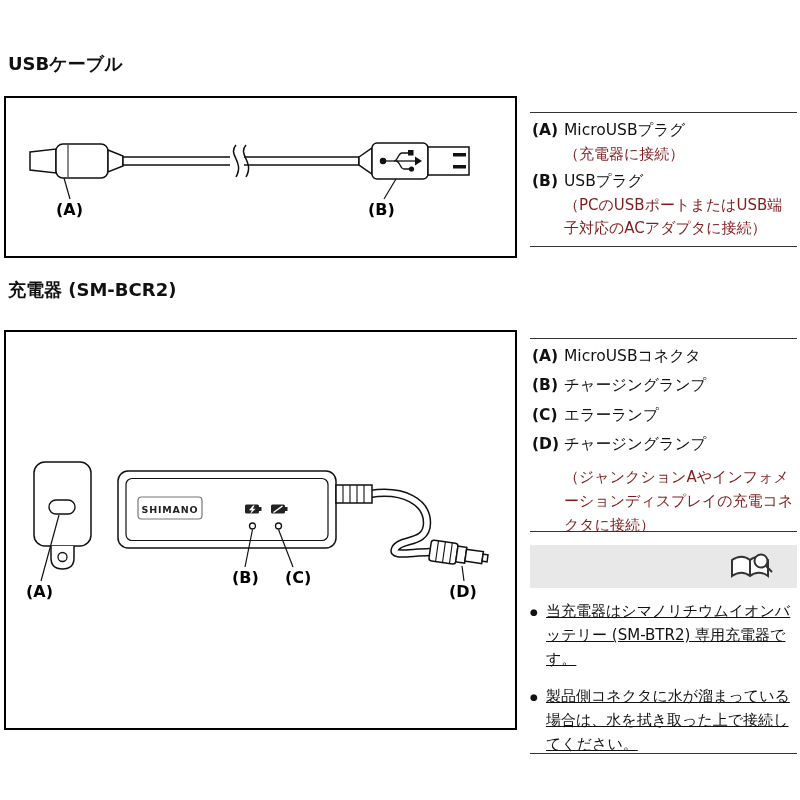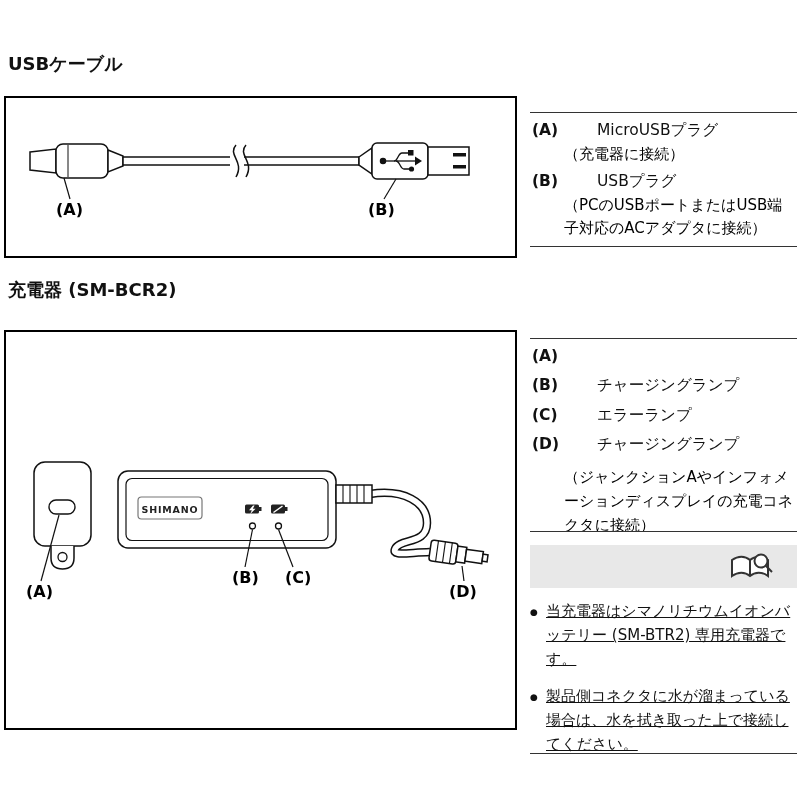--- a/index.html
+++ b/index.html
@@ -19,22 +19,22 @@
 
   .callout { position: absolute; font-size: 16px; font-weight: bold; color: #000; line-height: 1.1; }
 
   .right-col { position: absolute; left: 530px; width: 267px; }
   .legend { border-top: 1.5px solid #333; border-bottom: 1.5px solid #333; padding: 8px 2px 6px 2px; overflow: hidden; }
   #cable-legend   { top: 112px; height: 135px; }
   #charger-legend { top: 338px; height: 194px; }
   .legend-item { display: flex; font-size: 15.5px; line-height: 1.25; margin-bottom: 3px; color: #111; }
   #charger-legend .legend-item { margin-bottom: 10px; }
   .legend-key { font-weight: bold; width: 32px; flex: none; }
-  .legend-label { flex: 1; margin-left: 33px; }
-  .legend-sub { font-size: 15px; line-height: 1.5; padding-left: 32px; margin-bottom: 6px; color: #000000; }
+  .legend-label { flex: 1; }
+  .legend-sub { font-size: 15px; line-height: 1.5; padding-left: 32px; margin-bottom: 6px; color: #7f1d1d; }
   #charger-legend .legend-sub { line-height: 1.62; }
   .legend-sub:empty { display: none; margin: 0; }
 
   .note-band {
     position: absolute; left: 530px; top: 545px; width: 267px; height: 43px;
     background: #e8e8e8; display: flex; align-items: center; justify-content: flex-end;
     padding-right: 22px;
   }
   .notes { position: absolute; left: 530px; top: 599px; width: 267px; }
   .note { display: flex; font-size: 15px; line-height: 1.6; margin-bottom: 13px; color: #111; }
@@ -177,20 +177,21 @@
     </svg>
     <div class="callout" style="left:20px;  top:251px;">(A)</div>
     <div class="callout" style="left:226px; top:237px;">(B)</div>
     <div class="callout" style="left:279px; top:237px;">(C)</div>
     <div class="callout" style="left:443px; top:251px;">(D)</div>
   </div>
 
   <div class="right-col legend" id="charger-legend">
     <div class="legend-item">
       <span class="legend-key">(A)</span>
+      <span class="legend-label">MicroUSBコネクタ</span>
     </div>
 
     <div class="legend-item">
       <span class="legend-key">(B)</span>
       <span class="legend-label">チャージングランプ</span>
     </div>
 
     <div class="legend-item">
       <span class="legend-key">(C)</span>
       <span class="legend-label">エラーランプ</span>

